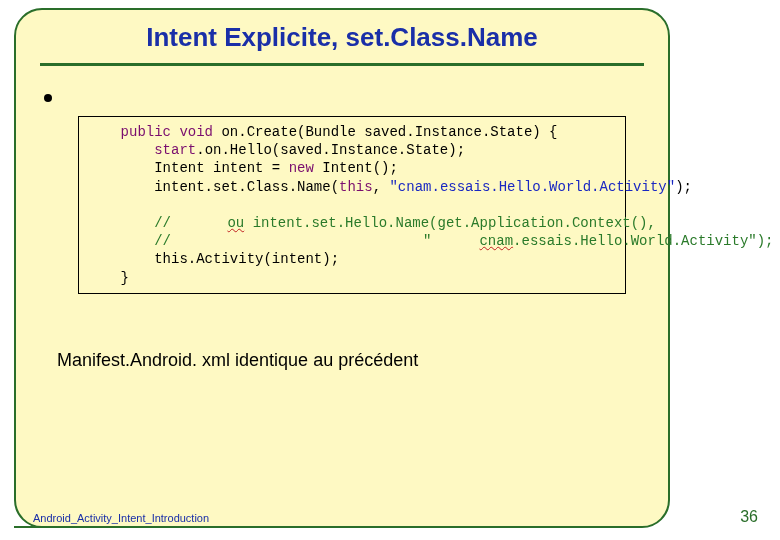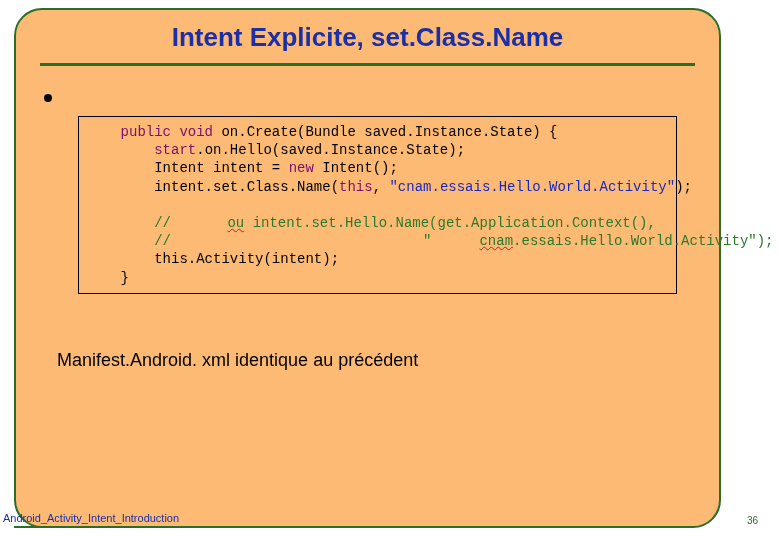--- a/index.html
+++ b/index.html
@@ -7,25 +7,25 @@
     width: 780px;
     height: 540px;
     background: #fff;
     font-family: Arial, sans-serif;
     position: relative;
   }
   .slide {
     position: absolute;
     left: 14px;
     top: 8px;
-    width: 707px;
+    width: 656px;
     height: 520px;
     border: 2px solid #2a6e2a;
     border-radius: 28px;
-    background: #fdba74;
+    background: #fef9c3;
     padding: 10px 24px 6px 24px;
   }
   .title {
     font-family: "Comic Sans MS", cursive, sans-serif;
     font-size: 26px;
     font-weight: bold;
     color: #1a2fa8;
     text-align: center;
     margin-top: 2px;
     margin-bottom: 10px;
@@ -75,39 +75,39 @@
     margin-left: 48px;
   }
   .caption {
     font-size: 18px;
     color: #000;
     margin-top: 56px;
     margin-left: 17px;
   }
   .footer-left {
     position: absolute;
-    left: 3px;
+    left: 33px;
     bottom: 16px;
     font-size: 11px;
     color: #1a2fa8;
     text-align: right;
   }
   .footer-underline {
     height: 2px;
     background: #2a6e2a;
     width: 186px;
     position: absolute;
     left: 14px;
     bottom: 12px;
   }
   .page-num {
     position: absolute;
     right: 22px;
     bottom: 14px;
-    font-size: 10px;
+    font-size: 16px;
     color: #2a6e2a;
   }
 </style>
 </head>
 <body>
 
 <div class="slide">
   <div class="title">Intent Explicite, set.Class.Name</div>
   <div class="hr"></div>
 

